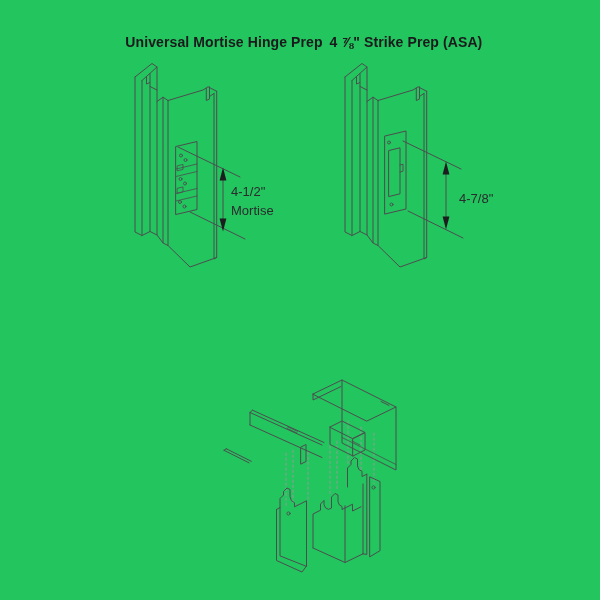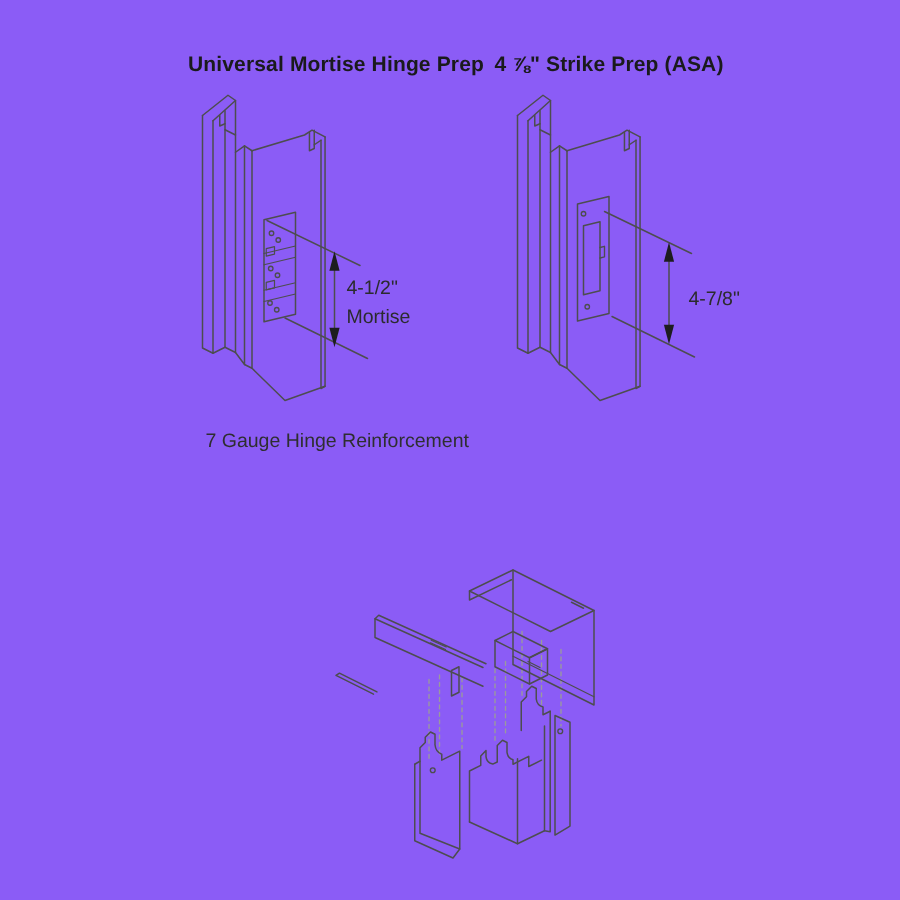--- a/index.html
+++ b/index.html
@@ -1,19 +1,19 @@
 <!DOCTYPE html>
 <html><head>
 <meta charset="utf-8">
 <style>
   html,body{margin:0;padding:0;background:#f6f6f6;}
   .page{
     position:relative;
     width:600px;height:600px;
-    background:#8b5cf6;
+    background:#22c55e;
     font-family:"Liberation Sans", sans-serif;
     overflow:hidden;
     margin:0 auto;
   }
   .page svg{position:absolute;left:0;top:0;}
   .txt{position:absolute;color:#1e1e20;}
   .fig-title{
     font-size:14px;font-weight:bold;color:#1a1a1c;
     text-align:center;letter-spacing:.1px;white-space:nowrap;
   }
@@ -139,16 +139,15 @@
 
   <div class="txt fig-title" style="left:286px;top:34px;width:240px;">4 ⅞" Strike Prep (ASA)</div>
 
   <div class="txt dim-label" style="left:231px;top:182px;">
     <div>4-1/2"</div>
     <div>Mortise</div>
   </div>
 
   <div class="txt dim-label" style="left:459px;top:189px;">4-7/8"</div>
 
-  <div class="txt caption" style="left:137px;top:286px;">7 Gauge Hinge Reinforcement</div>
 
 
 </div>
 
 </body></html>

